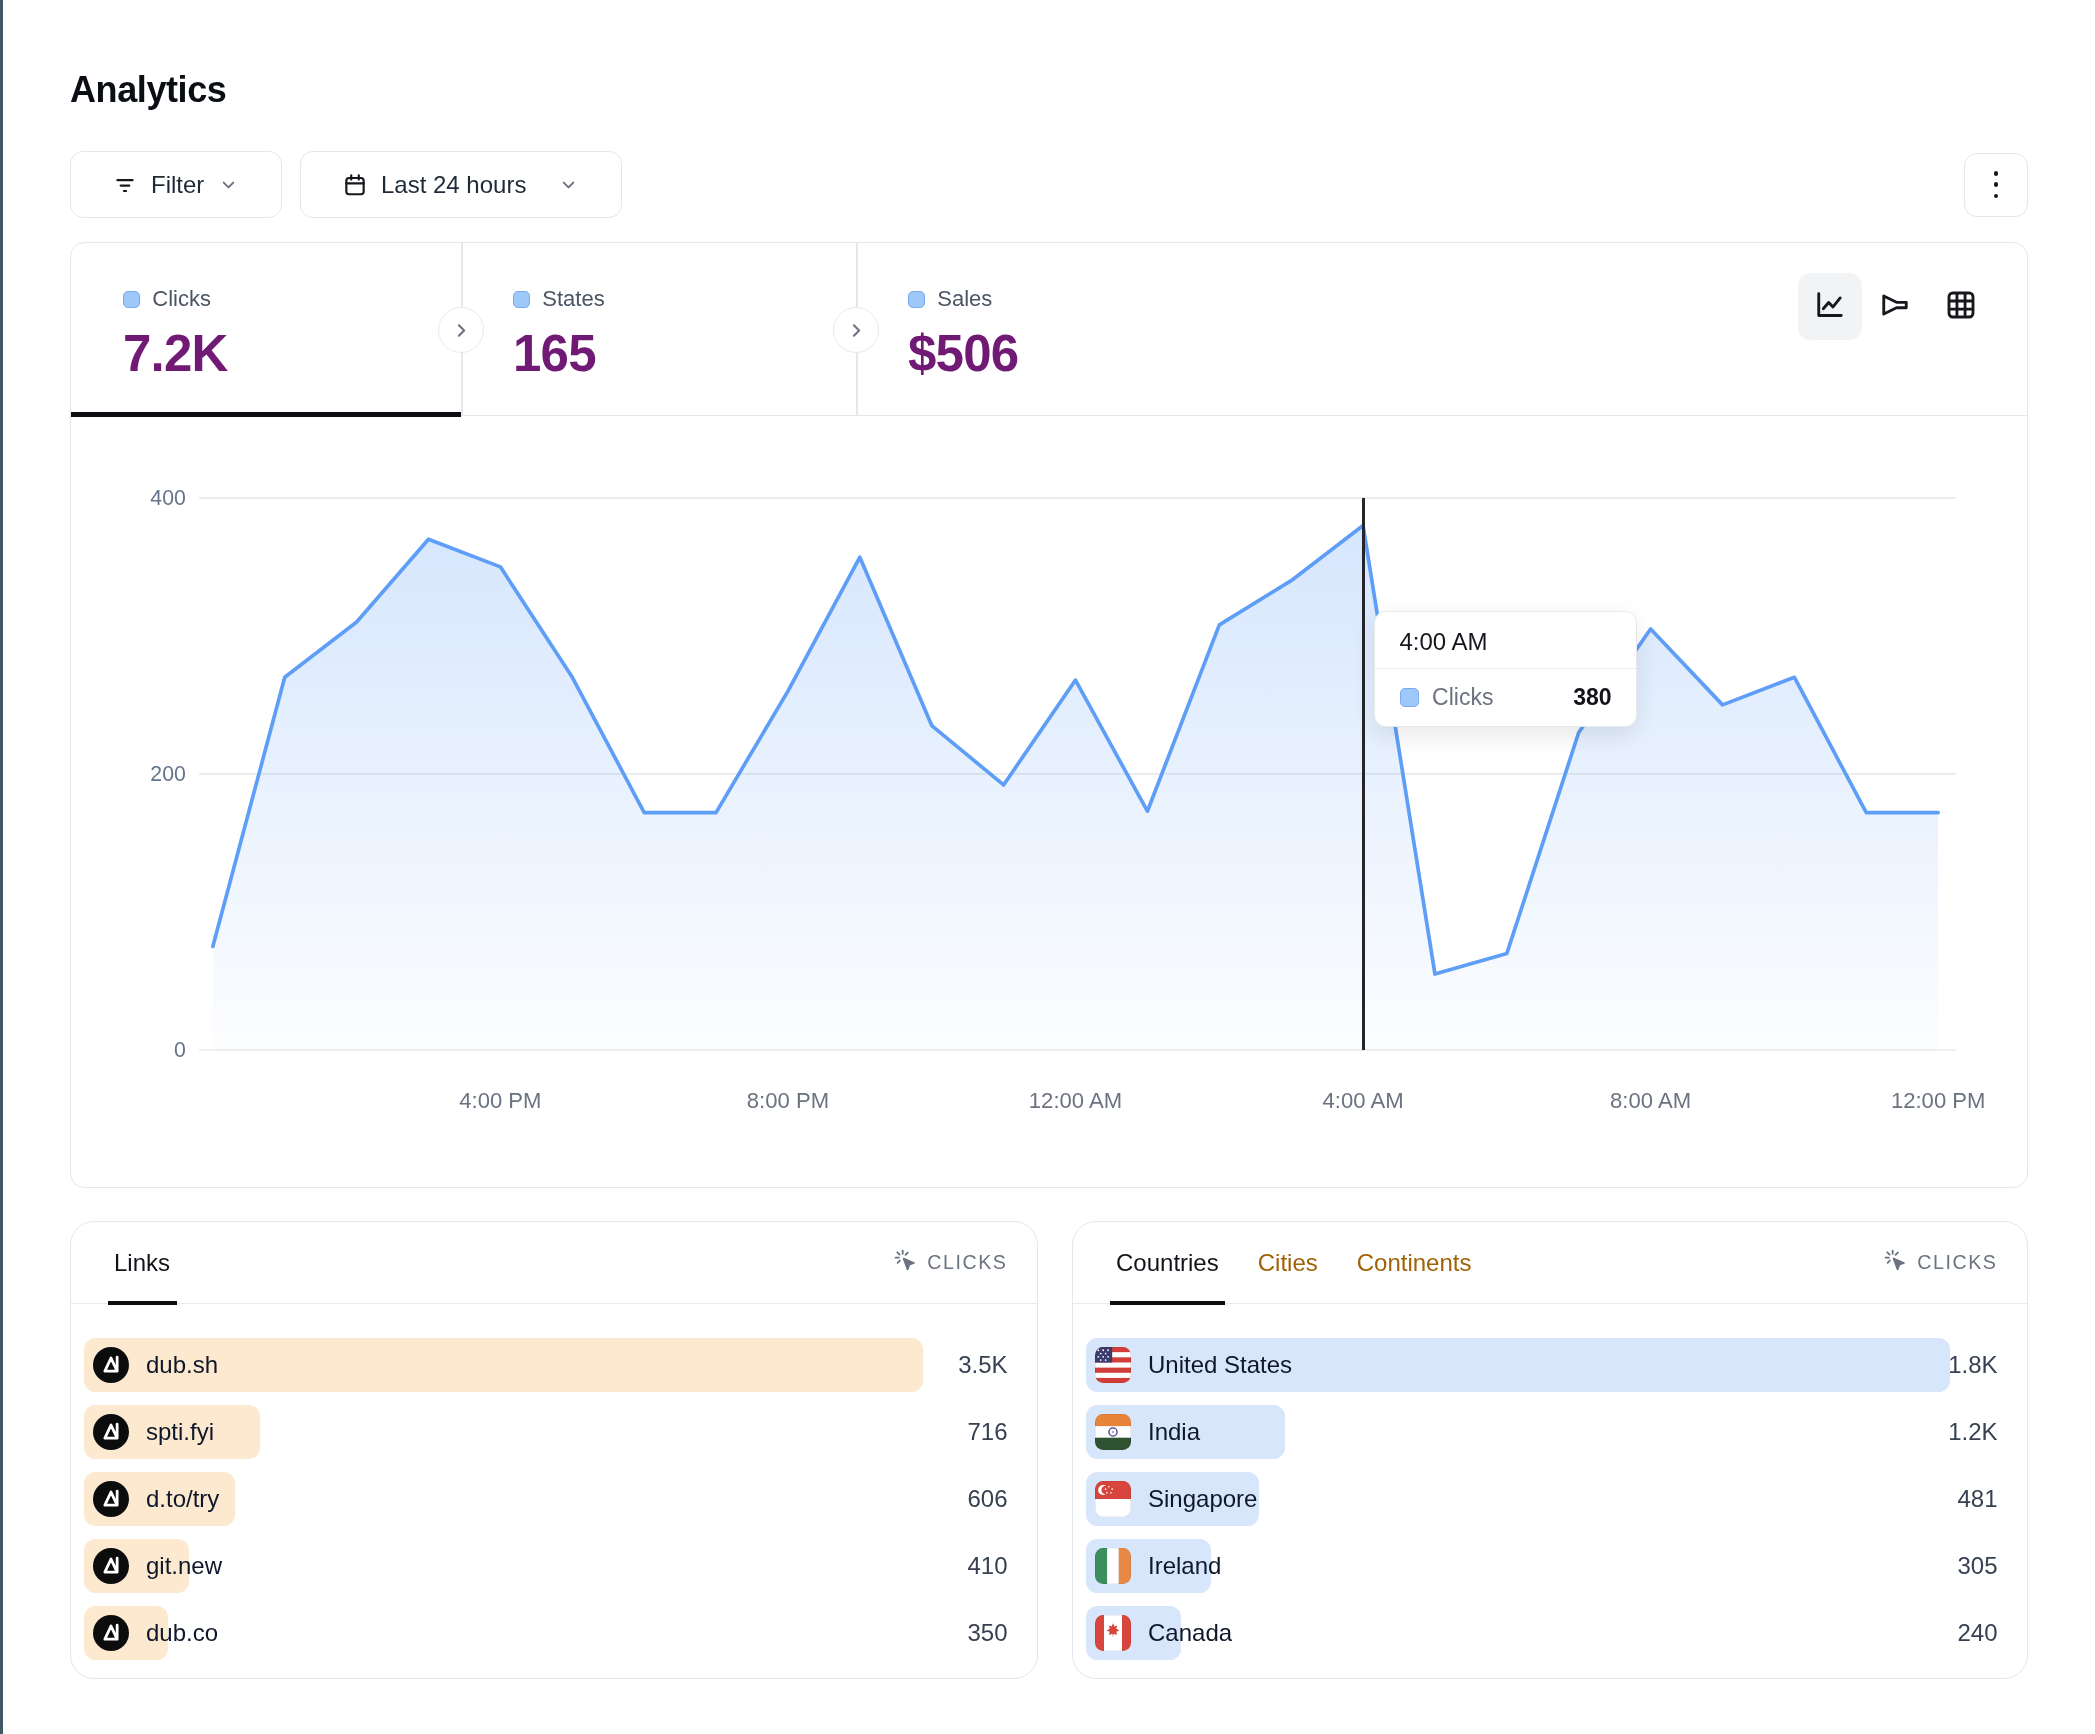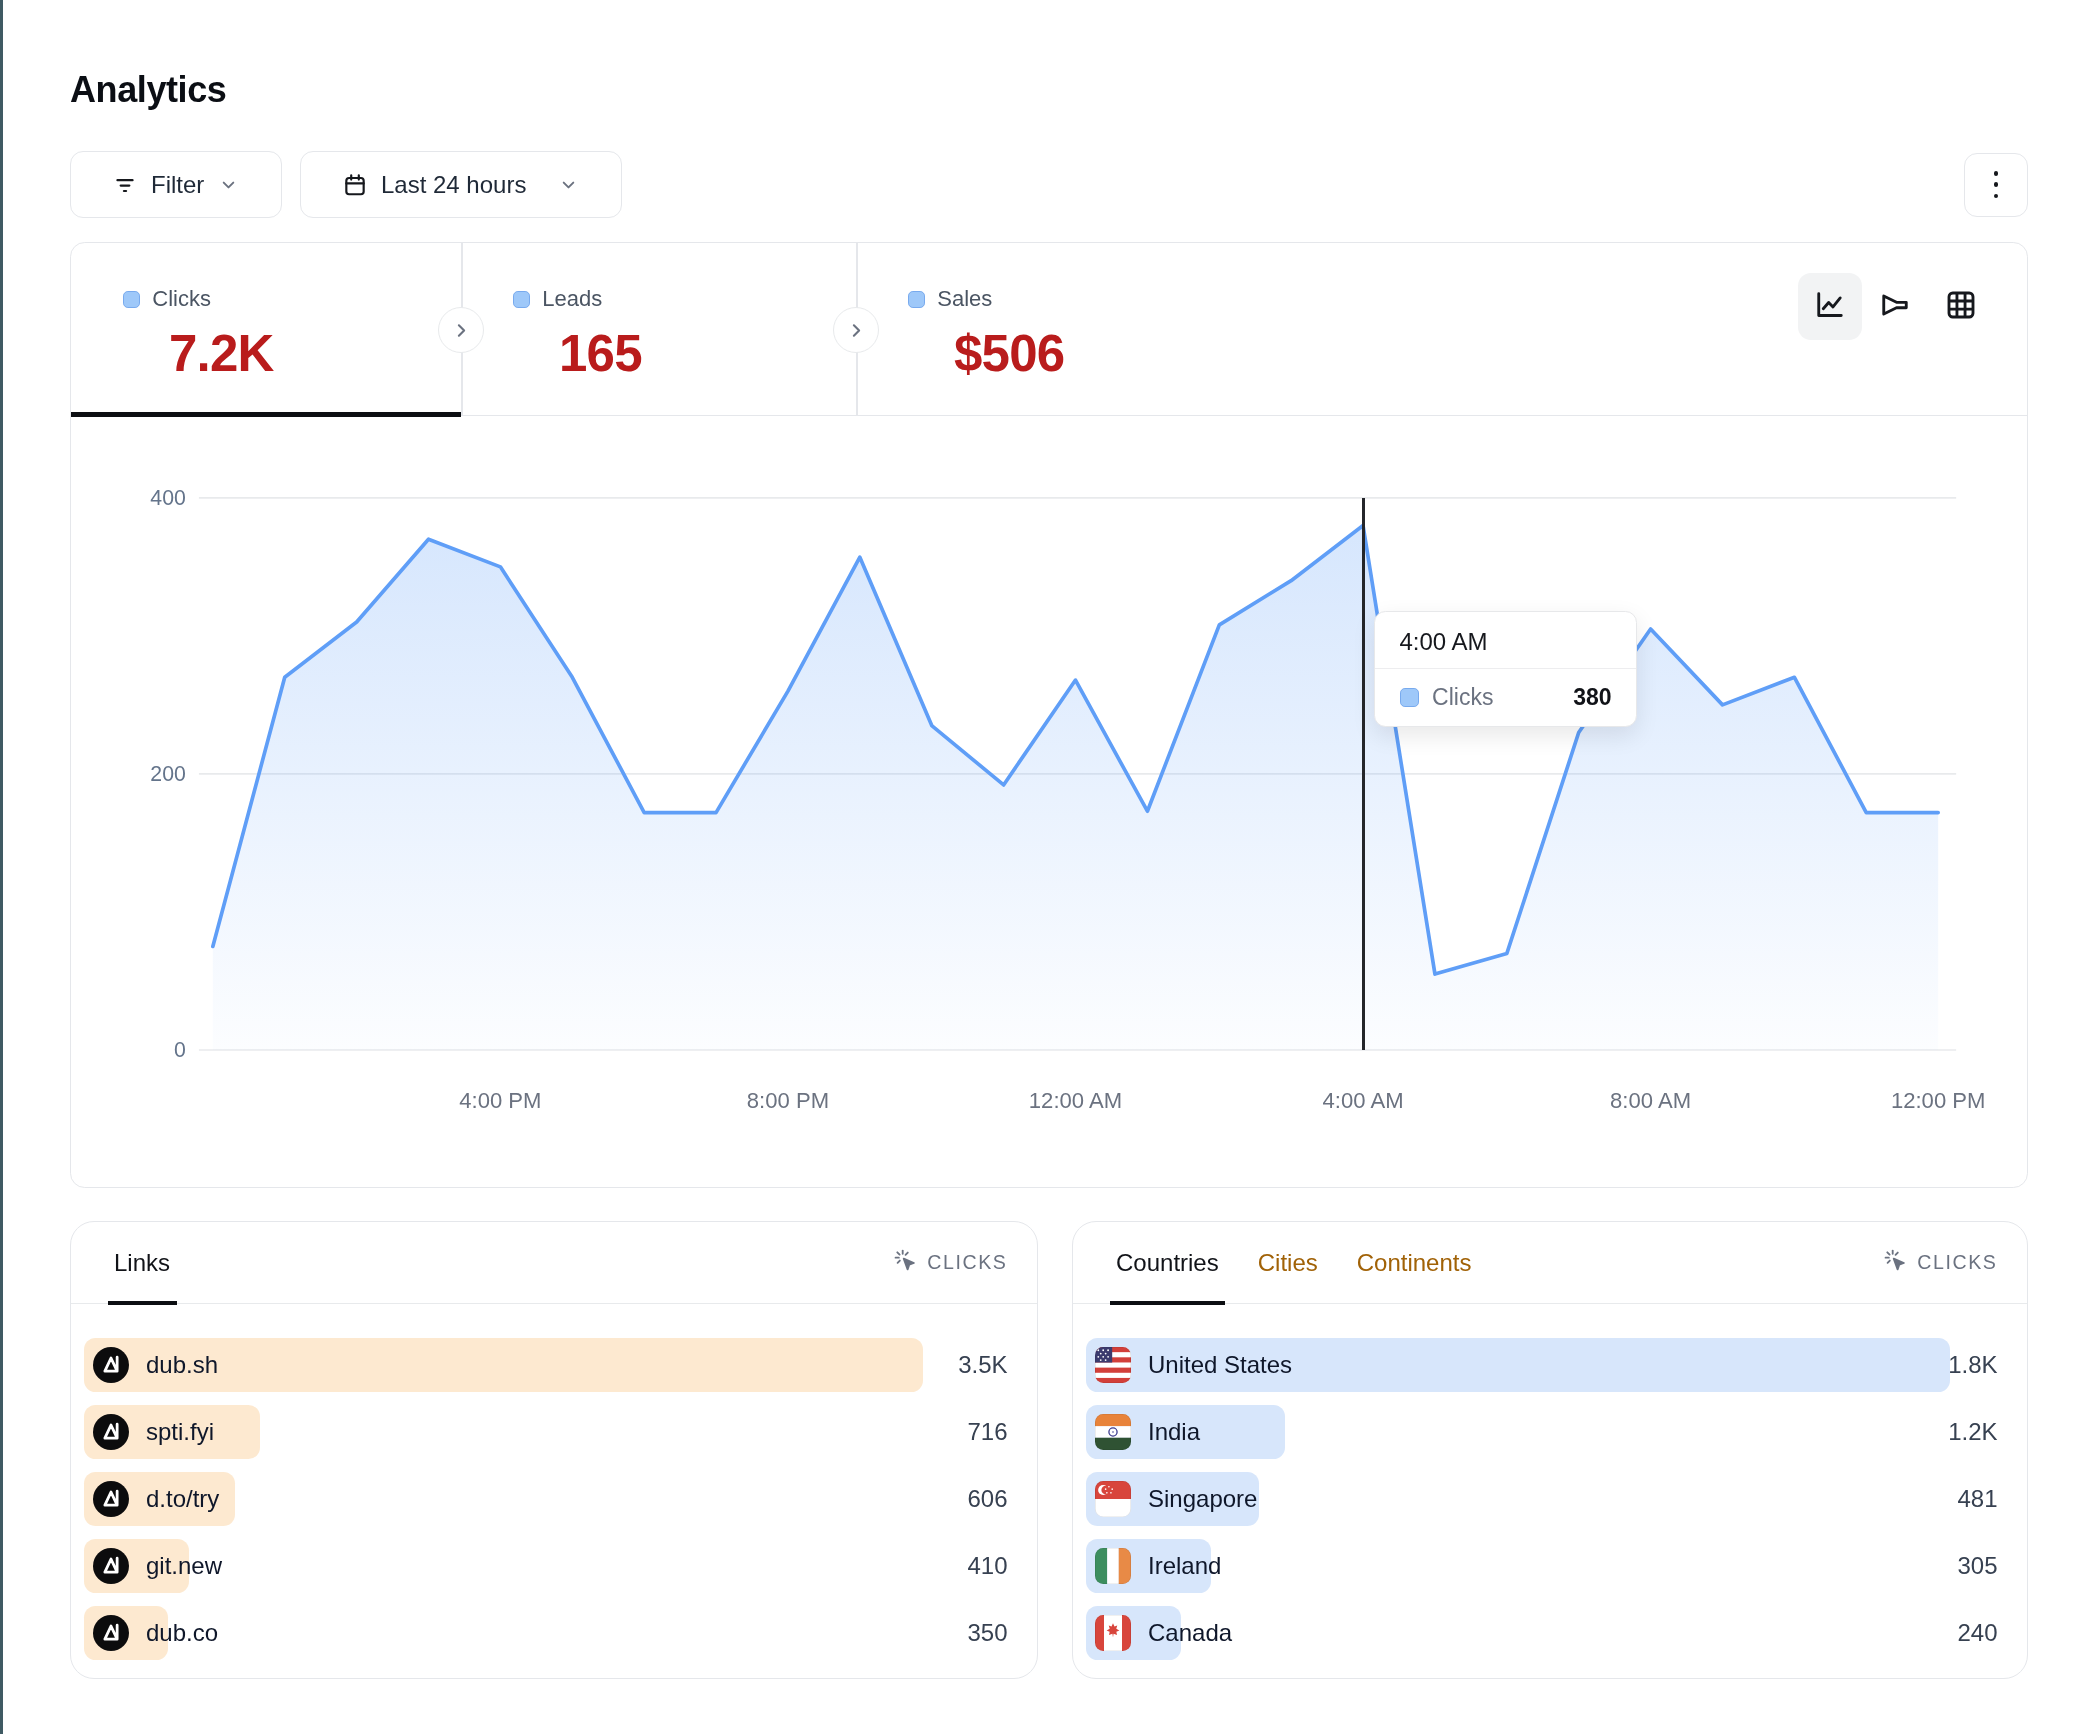--- a/index.html
+++ b/index.html
@@ -21,21 +21,21 @@
   .kebab i { width:4.9px; height:4.9px; border-radius:50%; background:#16181d; }
 
   
   .main-card { position:absolute; left:70px; top:242px; width:1958px; height:946px;
     border:1.6px solid #e5e7eb; border-radius:14.7px; background:#fff; }
   .stats-row { position:relative; height:173px; border-bottom:1.6px solid #e5e7eb; display:flex; }
   .stat { position:relative; height:100%; padding:43px 0 0 52px; cursor:pointer; }
   .stat-1 { width:390px; } .stat-2 { width:395px; } .stat-3 { flex:1; }
   .stat-label { display:flex; align-items:center; gap:12.3px; font-size:22px; color:#4b5563; }
   .chip { width:17px; height:17px; border-radius:4.9px; background:#9ec8f9; border:1.6px solid #78aaee; display:inline-block; }
-  .stat-value { margin-top:11.5px; font-size:51px; font-weight:700; letter-spacing:-0.8px; color:#b91c1c;margin-left:46px; }
+  .stat-value { margin-top:11.5px; font-size:51px; font-weight:700; letter-spacing:-0.8px; color:#701a75; }
   .stat-underline { position:absolute; left:0; bottom:-1.6px; width:390px; height:4.9px; background:#0c0e12; z-index:2; }
   .vdivider { position:absolute; top:0; width:1.6px; height:173px; background:#e5e7eb; }
   .vd-1 { left:390px; } .vd-2 { left:785px; }
   .circle-btn { position:absolute; top:64px; width:46px; height:46px; border-radius:50%; background:#fff;
     border:1.6px solid #e8eaec; display:flex; align-items:center; justify-content:center; z-index:3; cursor:pointer; }
   .cb-1 { left:367px; } .cb-2 { left:762px; }
   .view-icons { position:absolute; right:34px; top:29.5px; display:flex; gap:1.6px; align-items:center; }
   .view-btn { width:64px; height:67px; display:flex; align-items:center; justify-content:center; border-radius:13px; cursor:pointer; }
   .view-btn.active { background:#f2f3f4; }
 
@@ -127,21 +127,21 @@
         <div class="stat-label">
           <span class="chip"></span>
           <span>Clicks</span>
         </div>
         <div class="stat-value">7.2K</div>
         <div class="stat-underline"></div>
       </div>
       <div class="stat stat-2">
         <div class="stat-label">
           <span class="chip"></span>
-          <span>Leads</span>
+          <span>States</span>
         </div>
         <div class="stat-value">165</div>
       </div>
       <div class="stat stat-3">
         <div class="stat-label">
           <span class="chip"></span>
           <span>Sales</span>
         </div>
         <div class="stat-value">$506</div>
       </div>

